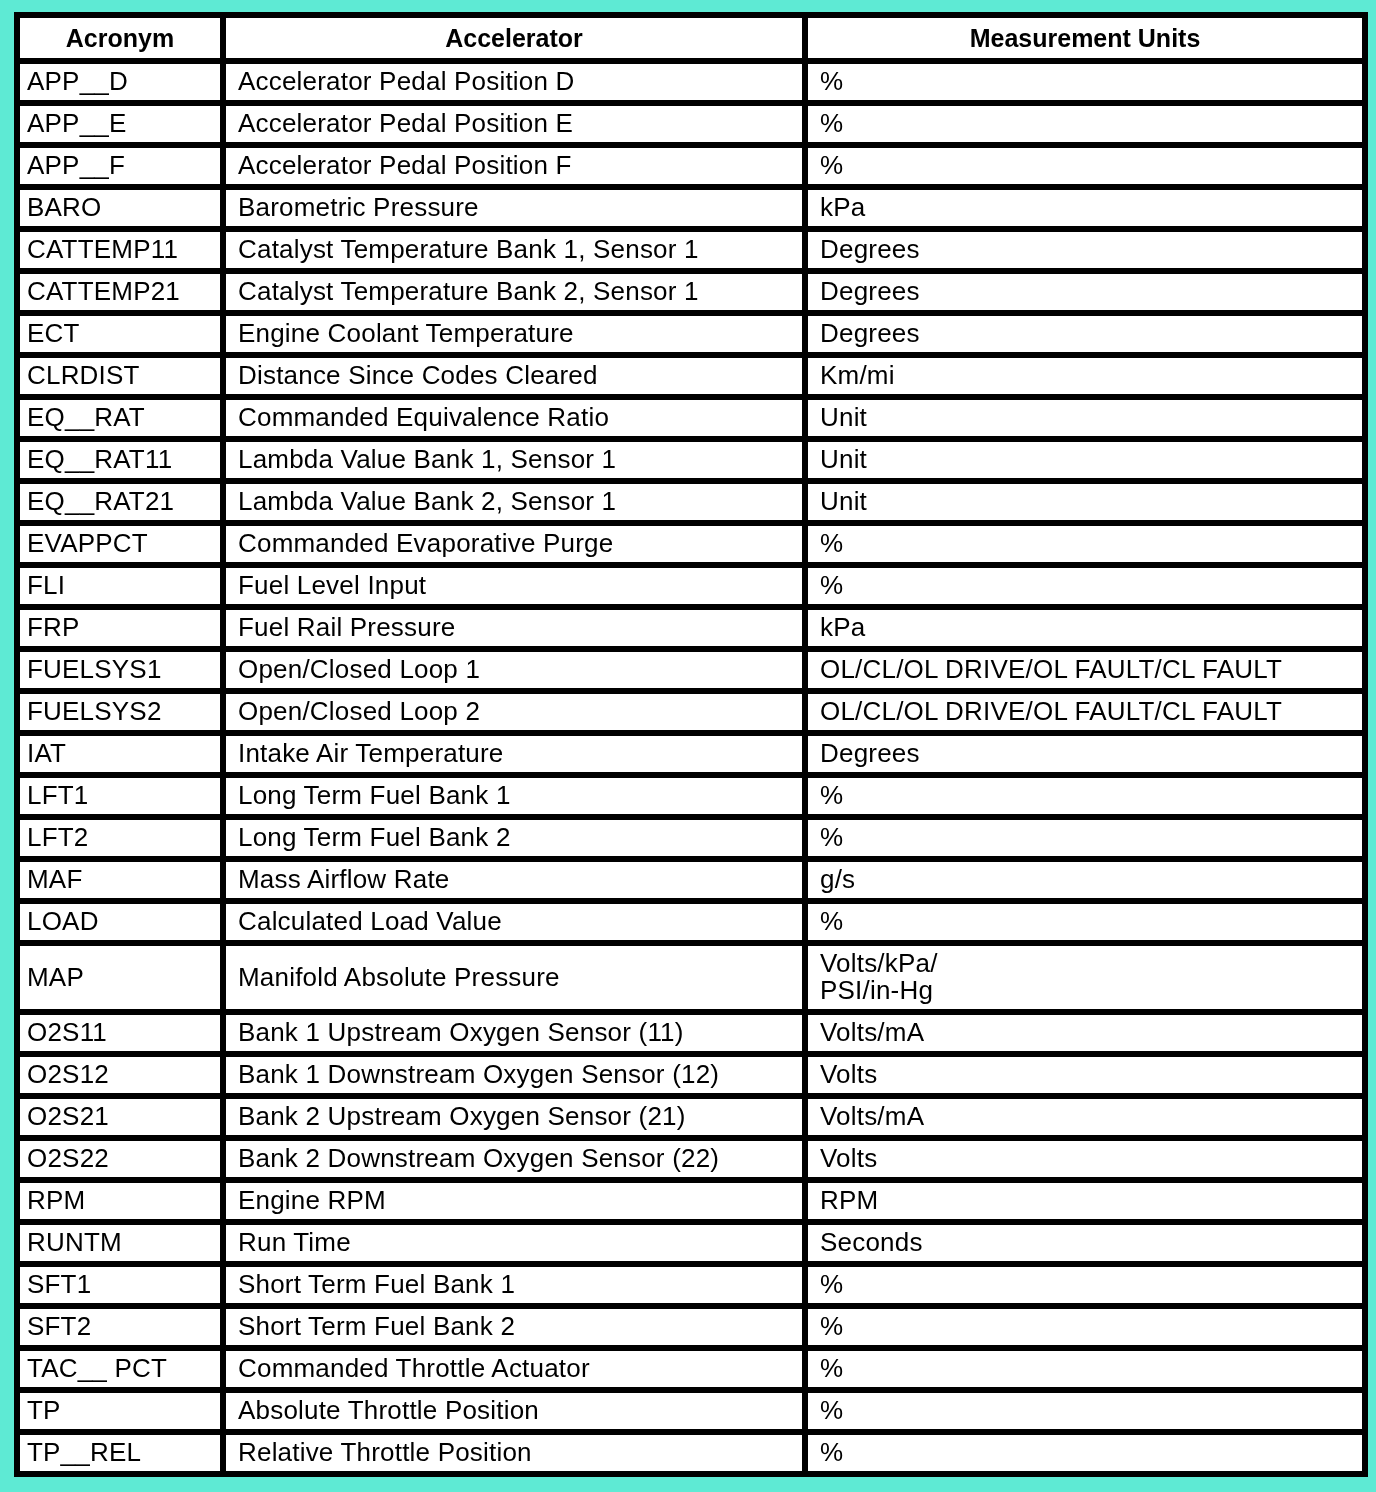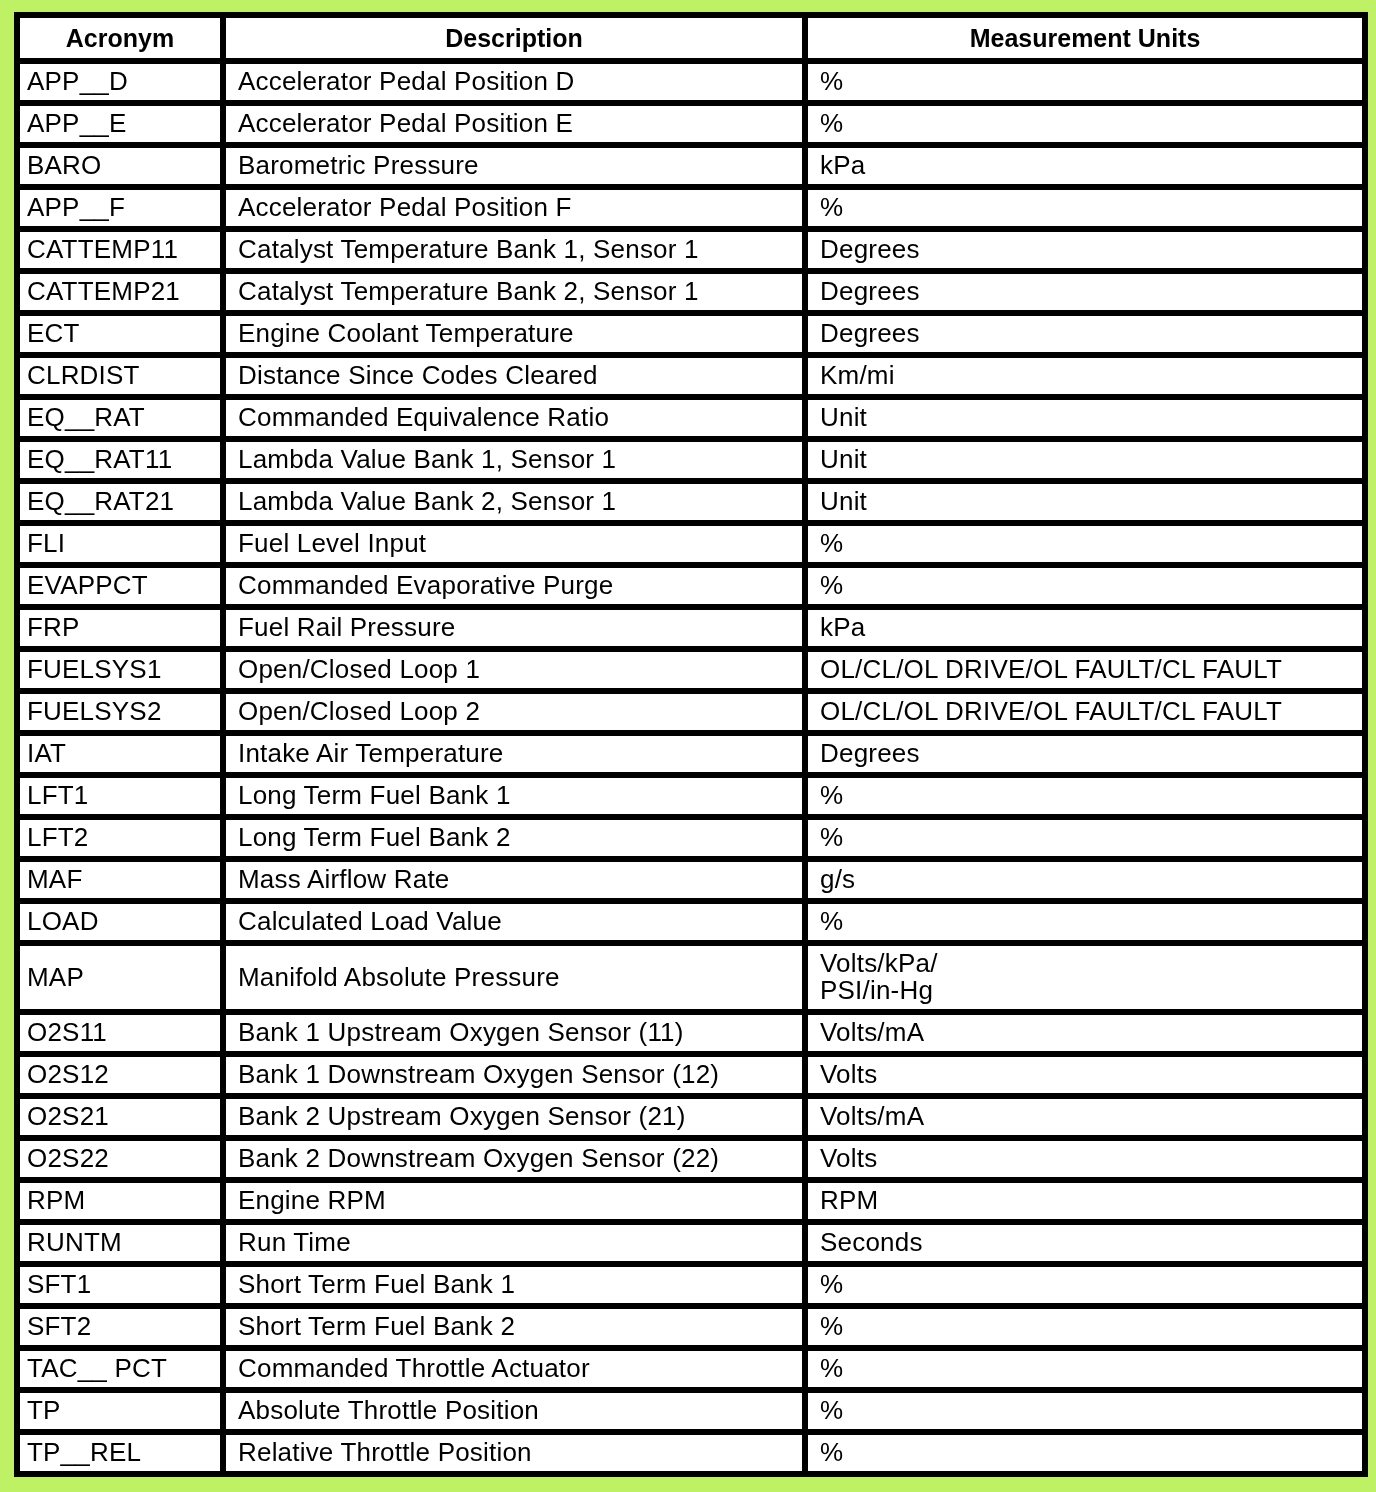--- a/index.html
+++ b/index.html
@@ -10,21 +10,21 @@
   body {
     width: 1376px;
     height: 1492px;
     font-family: "Liberation Sans", "DejaVu Sans", sans-serif;
     color: #000000;
     overflow: hidden;
   }
   .page {
     width: 1376px;
     height: 1492px;
-    background: #bef264;
+    background: #5eead4;
     box-sizing: border-box;
     padding: 12px 14px 4px 14px;
   }
   table.pid-table {
     border-collapse: separate;
     border-spacing: 0;
     table-layout: fixed;
     width: 1348px;
     border: 3px solid #000000;
     background: #ffffff;
@@ -65,46 +65,46 @@
 <div class="page">
   <table class="pid-table">
     <colgroup>
       <col class="c-acronym">
       <col class="c-desc">
       <col class="c-units">
     </colgroup>
     <thead>
       <tr>
         <th>Acronym</th>
-        <th>Description</th>
+        <th>Accelerator</th>
         <th>Measurement Units</th>
       </tr>
     </thead>
     <tbody>
         <tr>
     <td class="col-acronym">APP__D</td>
     <td class="col-desc">Accelerator Pedal Position D</td>
     <td class="col-units">%</td>
   </tr>
         <tr>
     <td class="col-acronym">APP__E</td>
     <td class="col-desc">Accelerator Pedal Position E</td>
     <td class="col-units">%</td>
   </tr>
         <tr>
+    <td class="col-acronym">APP__F</td>
+    <td class="col-desc">Accelerator Pedal Position F</td>
+    <td class="col-units">%</td>
+  </tr>
+        <tr>
     <td class="col-acronym">BARO</td>
     <td class="col-desc">Barometric Pressure</td>
     <td class="col-units">kPa</td>
   </tr>
         <tr>
-    <td class="col-acronym">APP__F</td>
-    <td class="col-desc">Accelerator Pedal Position F</td>
-    <td class="col-units">%</td>
-  </tr>
-        <tr>
     <td class="col-acronym">CATTEMP11</td>
     <td class="col-desc">Catalyst Temperature Bank 1, Sensor 1</td>
     <td class="col-units">Degrees</td>
   </tr>
         <tr>
     <td class="col-acronym">CATTEMP21</td>
     <td class="col-desc">Catalyst Temperature Bank 2, Sensor 1</td>
     <td class="col-units">Degrees</td>
   </tr>
         <tr>
@@ -126,27 +126,27 @@
     <td class="col-acronym">EQ__RAT11</td>
     <td class="col-desc">Lambda Value Bank 1, Sensor 1</td>
     <td class="col-units">Unit</td>
   </tr>
         <tr>
     <td class="col-acronym">EQ__RAT21</td>
     <td class="col-desc">Lambda Value Bank 2, Sensor 1</td>
     <td class="col-units">Unit</td>
   </tr>
         <tr>
+    <td class="col-acronym">EVAPPCT</td>
+    <td class="col-desc">Commanded Evaporative Purge</td>
+    <td class="col-units">%</td>
+  </tr>
+        <tr>
     <td class="col-acronym">FLI</td>
     <td class="col-desc">Fuel Level Input</td>
-    <td class="col-units">%</td>
-  </tr>
-        <tr>
-    <td class="col-acronym">EVAPPCT</td>
-    <td class="col-desc">Commanded Evaporative Purge</td>
     <td class="col-units">%</td>
   </tr>
         <tr>
     <td class="col-acronym">FRP</td>
     <td class="col-desc">Fuel Rail Pressure</td>
     <td class="col-units">kPa</td>
   </tr>
         <tr>
     <td class="col-acronym">FUELSYS1</td>
     <td class="col-desc">Open/Closed Loop 1</td>

